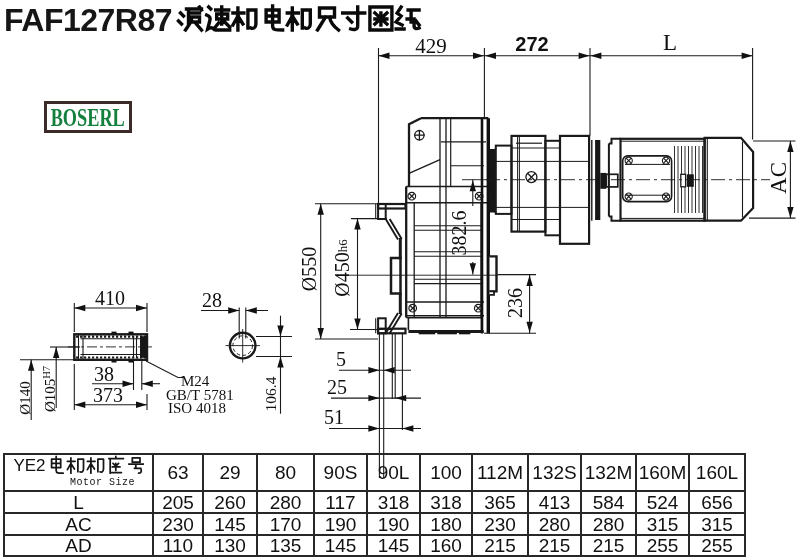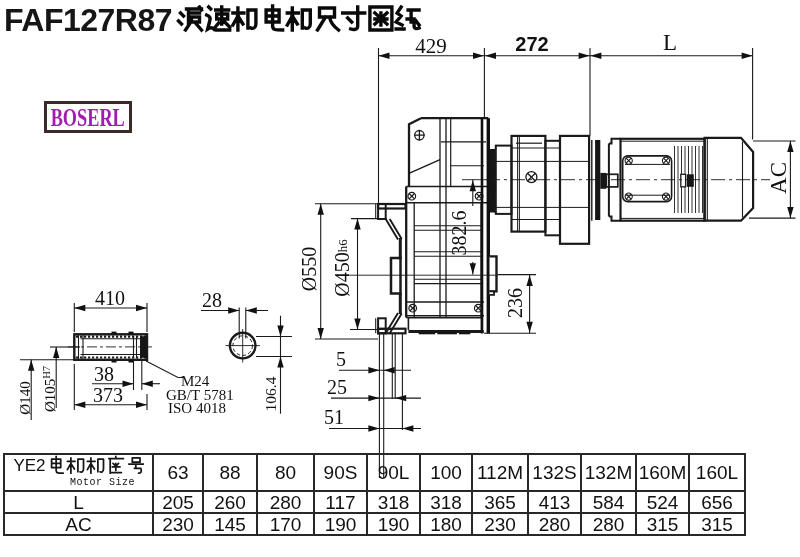--- a/index.html
+++ b/index.html
@@ -1,21 +1,21 @@
 <!DOCTYPE html>
 <html><head>
 <meta charset="utf-8">
 <style>
 html,body{margin:0;padding:0;width:800px;height:557px;background:#fff;overflow:hidden;
 font-family:"Liberation Sans",sans-serif;position:relative;}
 #draw{position:absolute;left:0;top:0;}
 #title{position:absolute;left:4px;top:2px;height:32px;white-space:nowrap;}
 #title .lat{font:bold 32px "Liberation Sans",sans-serif;color:#161616;letter-spacing:-0.5px;text-align:center;}
 #logo{position:absolute;left:44px;top:101px;width:82px;height:26px;border:3px solid #3c2a28;
-display:flex;align-items:center;justify-content:center;overflow:visible;color:#a21caf;}
+display:flex;align-items:center;justify-content:center;overflow:visible;color:#15803d;}
 #logo span{display:block;flex:none;transform:scaleX(0.73);transform-origin:50% 50%;
 font:bold 25px/25px "Liberation Serif",serif;letter-spacing:0px;}
 #spec{position:absolute;left:3px;top:453px;border-collapse:collapse;table-layout:fixed;}
 #spec td{border:2px solid #282828;text-align:center;vertical-align:middle;
 font:19px/19px "Liberation Sans",sans-serif;color:#111;padding:0;overflow:hidden;margin-left:46px;}
 #spec td.hd{font-size:17px;}
 #spec .h1{line-height:21px;height:21px;}
 #spec .h2{font-family:Liberation Mono, monospace;font-size:10px;line-height:14px;letter-spacing:0.5px;padding-left:48px;}
 </style>
 </head>
@@ -453,21 +453,21 @@
                 <use href="#cj_dian" transform="translate(0,0) scale(0.7)"></use>
                 <use href="#cj_ji" transform="translate(20,0) scale(0.7)"></use>
                 <use href="#cj_ji" transform="translate(40,0) scale(0.7)"></use>
                 <use href="#cj_zuo" transform="translate(60,0) scale(0.7)"></use>
                 <use href="#cj_hao" transform="translate(80,0) scale(0.7)"></use>
               </g>
             </svg></div>
           <div class="h2">Motor Size</div>
         </td>
 <td>63</td>
-        <td>88</td>
+        <td>29</td>
         <td>80</td>
         <td>90S</td>
         <td>90L</td>
         <td>100</td>
         <td>112M</td>
         <td>132S</td>
         <td>132M</td>
         <td>160M</td>
         <td>160L</td>
       </tr>
@@ -492,14 +492,28 @@
         <td>170</td>
         <td>190</td>
         <td>190</td>
         <td>180</td>
         <td>230</td>
         <td>280</td>
         <td>280</td>
         <td>315</td>
         <td>315</td>
       </tr>
+<tr style="height:16px">
+        <td>AD</td>
+        <td>110</td>
+        <td>130</td>
+        <td>135</td>
+        <td>145</td>
+        <td>145</td>
+        <td>160</td>
+        <td>215</td>
+        <td>215</td>
+        <td>215</td>
+        <td>255</td>
+        <td>255</td>
+      </tr>
 </tbody>
   </table>
 
 </body></html>

